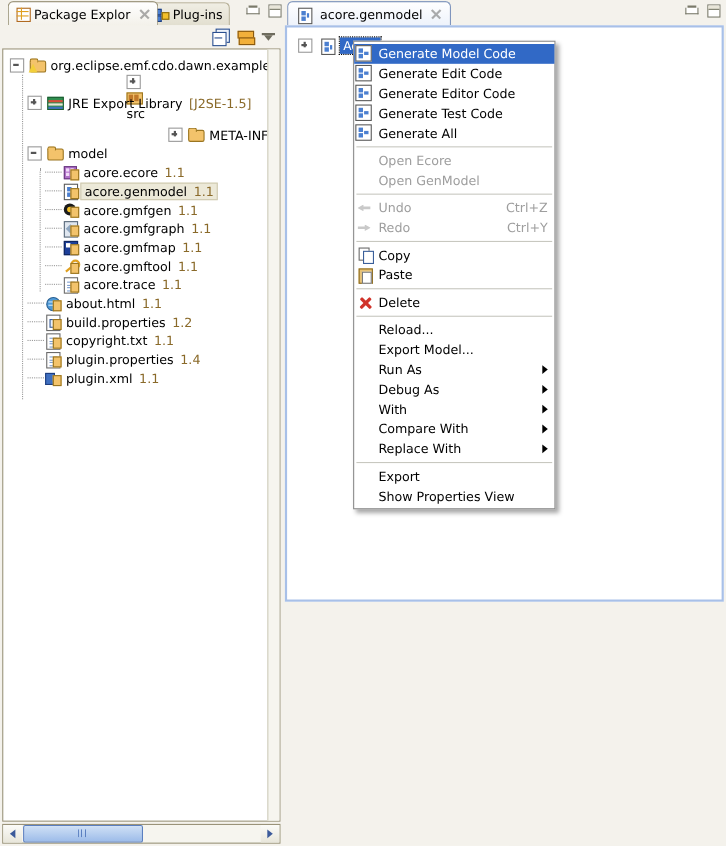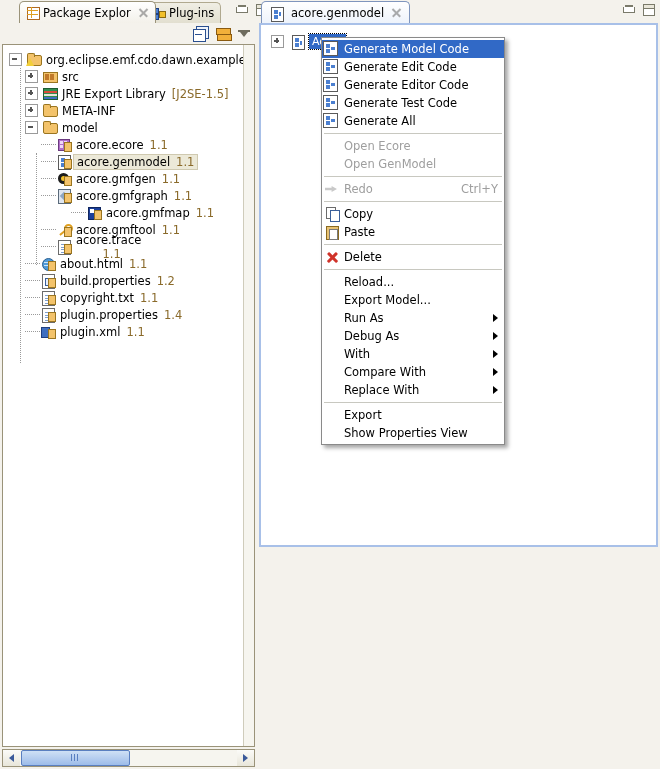--- a/index.html
+++ b/index.html
@@ -11,21 +11,21 @@
     color:#000;
     overflow:hidden;
     position:relative;
   }
   
   #root{position:absolute;left:0;top:0;width:660px;height:769px;background:#f4f2ec;}
 
   
   #left-view{position:absolute;left:0;top:0;width:257px;height:769px;}
 
-  .tabrow{position:absolute;left:16px;top:0;width:257px;height:23px;}
+  .tabrow{position:absolute;left:4px;top:0;width:257px;height:23px;}
   .tab{
     position:absolute;top:2px;height:21px;
     border:1px solid #a9a289;border-bottom:none;
     border-radius:5px 5px 0 0;
     display:flex;align-items:center;
     padding:0 6px;box-sizing:border-box;
     white-space:nowrap;
   }
   .tab.active{
     left:3px;top:1px;height:22px;
@@ -275,21 +275,21 @@
             <span class="spacer" style="width: 6px;"></span>
             <span class="exp" style="margin-right: 4px;"></span>
             <span class="ic">
               <span class="folder"></span>
               <span class="warnovl"></span>
             </span>
             <span style="display: flex; align-items: center;">
               <span class="lbl">org.eclipse.emf.cdo.dawn.examples.acore</span>
             </span>
           </div>
-          <div class="row" style="margin-top: 0px;">
+          <div class="row" style="margin-top: 0px; flex-direction: column;">
             <span class="spacer" style="width: 22px;"></span>
             <span class="exp plus" style="margin-right: 4px;"></span>
             <span class="ic">
               <span class="pkgfolder">
                 <i></i>
                 <i></i>
               </span>
             </span>
             <span style="display: flex; align-items: center;">
               <span class="lbl">src</span>
@@ -303,21 +303,21 @@
                 <i></i>
                 <i></i>
                 <i></i>
               </span>
             </span>
             <span style="display: flex; align-items: center;">
               <span class="lbl">JRE Export Library</span>
               <span class="ver">[J2SE-1.5]</span>
             </span>
           </div>
-          <div class="row" style="margin-top: 0px;">
+          <div class="row" style="margin-top: 12px; justify-content: flex-end;">
             <span class="spacer" style="width: 22px;"></span>
             <span class="exp plus" style="margin-right: 4px;"></span>
             <span class="ic">
               <span class="folder"></span>
             </span>
             <span style="display: flex; align-items: center;">
               <span class="lbl">META-INF</span>
             </span>
           </div>
           <div class="row" style="margin-top: 0px;">
@@ -384,21 +384,21 @@
               <span class="gmfgraphIco">
                 <i></i>
               </span>
               <span class="ovl"></span>
             </span>
             <span style="display: flex; align-items: center;">
               <span class="lbl">acore.gmfgraph</span>
               <span class="ver">1.1</span>
             </span>
           </div>
-          <div class="row" style="margin-top: 0px; justify-content: center;">
+          <div class="row" style="margin-top: 0px;">
             <span class="spacer" style="width: 38px;"></span>
             <span class="spacer" style="width: 15px; border-top: 1px dotted rgb(154, 154, 154);"></span>
             <span class="ic">
               <span class="gmfmapIco">
                 <i></i>
                 <i></i>
               </span>
               <span class="ovl"></span>
             </span>
             <span style="display: flex; align-items: center;">
@@ -423,21 +423,21 @@
             <span class="spacer" style="width: 15px; border-top: 1px dotted rgb(154, 154, 154);"></span>
             <span class="ic">
               <span class="doc">
                 <i></i>
                 <i></i>
                 <i></i>
                 <i></i>
               </span>
               <span class="ovl"></span>
             </span>
-            <span style="display: flex; align-items: center; flex-direction: column;">
+            <span style="display: flex; align-items: center;">
               <span class="lbl">acore.trace</span>
               <span class="ver">1.1</span>
             </span>
           </div>
           <div class="row" style="margin-top: 0px;">
             <span class="spacer" style="width: 22px;"></span>
             <span class="spacer" style="width: 15px; border-top: 1px dotted rgb(154, 154, 154);"></span>
             <span class="ic">
               <span class="globeIco">
                 <i></i>
@@ -628,20 +628,27 @@
         <span class="mico"></span>
         <span class="mtext">Open Ecore</span>
       </div>
       <div class="mi dis">
         <span class="mico"></span>
         <span class="mtext">Open GenModel</span>
       </div>
       <div class="msep"></div>
       <div class="mi dis">
         <span class="mico">
+          <span class="mi-undo"></span>
+        </span>
+        <span class="mtext">Undo</span>
+        <span class="acc">Ctrl+Z</span>
+      </div>
+      <div class="mi dis">
+        <span class="mico">
           <span class="mi-redo"></span>
         </span>
         <span class="mtext">Redo</span>
         <span class="acc">Ctrl+Y</span>
       </div>
       <div class="msep"></div>
       <div class="mi">
         <span class="mico">
           <span class="mi-copy"></span>
         </span>

